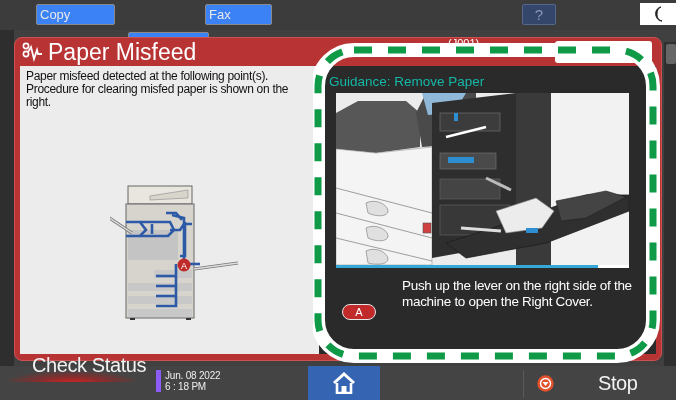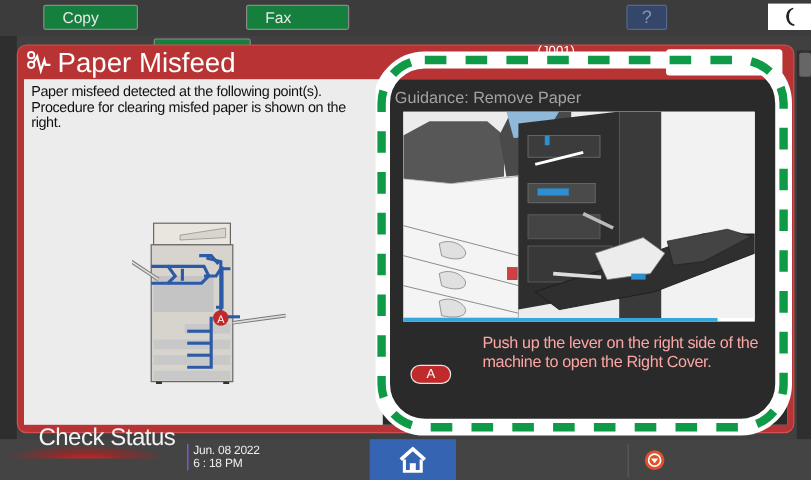--- a/index.html
+++ b/index.html
@@ -1,21 +1,21 @@
 <!DOCTYPE html>
 <html><head>
 <meta charset="utf-8">
 <style>
   * { box-sizing: border-box; margin: 0; padding: 0; }
   html, body { width: 676px; height: 400px; overflow: hidden; background: #3a3a3a; font-family: "Liberation Sans", sans-serif; }
   .screen { position: relative; width: 676px; height: 400px; background: #404040; }
 
   
   .topbar { position: absolute; left: 0; top: 0; width: 676px; height: 30px; background: #3c3c3c; }
-  .app-tab { position: absolute; top: 4px; height: 21px; background: #15803d; border: 1px solid #8a8a8a; border-radius: 2px; color: #e8e8e8; font-size: 13px; line-height: 19px; padding-left: 15px; }
+  .app-tab { position: absolute; top: 4px; height: 21px; background: #3b82f6; border: 1px solid #8a8a8a; border-radius: 2px; color: #e8e8e8; font-size: 13px; line-height: 19px; padding-left: 3px; }
   .help-btn { position: absolute; left: 522px; top: 4px; width: 34px; height: 21px; background: #34466a; border: 1px solid #56678c; border-radius: 2px; color: #8896b8; font-size: 15px; text-align: center; line-height: 19px; }
   .sleep-btn { position: absolute; left: 640px; top: 3px; width: 36px; height: 22px; background: #ffffff; }
   .sleep-btn svg { position: absolute; left: 13px; top: 3px; }
 
   
   .side-left { position: absolute; left: 0; top: 30px; width: 14px; height: 336px; background: #2e2e2e; }
   .side-right { position: absolute; left: 664px; top: 42px; width: 12px; height: 324px; background: #2f2f2f; }
   .side-right-tab { position: absolute; left: 666px; top: 44px; width: 10px; height: 20px; background: #666; border-radius: 2px; }
 
   
@@ -25,50 +25,50 @@
   .error-code { position: absolute; left: 448px; top: 37px; color: #ffffff; font-size: 11px; }
   .exit-btn { position: absolute; left: 555px; top: 41px; width: 97px; height: 22px; background: #ffffff; border-radius: 3px; color: #222; font-size: 13px; text-align: center; line-height: 22px; }
 
   .dialog-body { position: absolute; left: 20px; top: 66px; width: 636px; height: 288px; background: #ececec; }
   .message { position: absolute; left: 26px; top: 70px; width: 290px; color: #111; font-size: 12px; line-height: 13px; letter-spacing: -0.3px; }
 
   .machine { position: absolute; left: 110px; top: 170px; }
 
   
   .guidance { position: absolute; left: 319px; top: 66px; width: 337px; height: 288px; background: #2a2a2a; border-radius: 0; }
-  .guidance-header { position: absolute; left: 319px; top: 71px; width: 337px; height: 22px; background: #2a2a2a; color: #a3a3a3; font-size: 13.5px; line-height: 22px; padding-left: 10px; }
+  .guidance-header { position: absolute; left: 319px; top: 71px; width: 337px; height: 22px; background: #2a2a2a; color: #14b8a6; font-size: 13.5px; line-height: 22px; padding-left: 10px; }
   .guidance-image { position: absolute; left: 336px; top: 93px; width: 293px; height: 172px; background: #e4e4e4; overflow: hidden; }
   .progress-track { position: absolute; left: 336px; top: 265px; width: 293px; height: 3px; background: #ffffff; }
   .progress-fill { position: absolute; left: 336px; top: 265px; width: 262px; height: 3px; background: #36a8d8; }
-  .step-text { position: absolute; left: 402px; top: 278px; width: 230px; color: #fca5a5; font-size: 13.5px; line-height: 16px; letter-spacing: -0.3px; }
+  .step-text { position: absolute; left: 402px; top: 278px; width: 230px; color: #ffffff; font-size: 13.5px; line-height: 16px; letter-spacing: -0.3px; }
   .step-badge { position: absolute; left: 342px; top: 304px; width: 34px; height: 16px; background: #c02a2a; border: 1px solid #e6e6e6; border-radius: 9px; color: #fff; font-size: 11px; text-align: center; line-height: 14px; }
 
   
   .highlight { position: absolute; left: 313px; top: 42px; width: 348px; height: 322px; pointer-events: none; }
 
   
   .bottombar { position: absolute; left: 0; top: 366px; width: 676px; height: 34px; background: #444444; }
   .check-status { position: absolute; left: 0; top: 348px; width: 150px; height: 34px; background: radial-gradient(ellipse 70px 14px at 72px 36px, #d22 0%, rgba(180,30,30,0.6) 50%, rgba(68,68,68,0) 100%); color: #f2f2f2; font-size: 20px; line-height: 34px; padding-left: 32px; letter-spacing: -0.4px; }
-  .datetime { position: absolute; left: 156px; top: 370px; color: #eeeeee; font-size: 10px; line-height: 11px; letter-spacing: -0.2px; border-left: 1px solid #8b5cf6; padding-left: 4px; }
+  .datetime { position: absolute; left: 156px; top: 370px; color: #eeeeee; font-size: 10px; line-height: 11px; letter-spacing: -0.2px; border-left: 5px solid #8b5cf6; padding-left: 4px; }
   .home-btn { position: absolute; left: 308px; top: 366px; width: 72px; height: 34px; background: #3565b2; }
   .home-btn svg { position: absolute; left: 24px; top: 6px; }
   .stop-sep { position: absolute; left: 523px; top: 370px; width: 1px; height: 28px; background: #5a5a5a; }
   .stop-btn { position: absolute; left: 524px; top: 366px; width: 152px; height: 34px; }
   .stop-icon { position: absolute; left: 537px; top: 375px; width: 17px; height: 17px; }
   .stop-label { position: absolute; left: 598px; top: 366px; color: #f2f2f2; font-size: 20px; line-height: 34px; letter-spacing: -0.4px; }
 </style>
 </head>
 <body>
 
 <div class="screen">
 
   <div class="topbar"></div>
   <div class="app-tab" style="left:36px;width:79px;">Copy</div>
   <div class="app-tab" style="left:128px;width:81px;margin-top:28px;">Scanner</div>
-  <div class="app-tab" style="left:205px;width:86px;">Fax</div>
+  <div class="app-tab" style="left:205px;width:67px;">Fax</div>
   <div class="help-btn">?</div>
   <div class="sleep-btn">
     <svg width="10" height="16" viewBox="0 0 10 16">
       <path d="M8 1 C3 2 2 7 3 10 C4 13 6 15 9 15 C5 14 4 11 4 8 C4 5 5 2 8 1 Z" fill="#222" stroke="#222" stroke-width="1"></path>
     </svg>
   </div>
 
   <div class="side-left"></div>
   <div class="side-right"></div>
   <div class="side-right-tab"></div>
@@ -186,14 +186,15 @@
       <rect x="9.5" y="14" width="5" height="7" fill="#fff"></rect>
     </svg>
   </div>
   <div class="stop-sep"></div>
   <div class="stop-btn"></div>
   <svg class="stop-icon" viewBox="0 0 17 17">
     <circle cx="8.5" cy="8.5" r="8.2" fill="#e0502a"></circle>
     <circle cx="8.5" cy="8.5" r="5" fill="none" stroke="#fff" stroke-width="1.4"></circle>
     <path d="M5.5 7 L11.5 7 L8.5 11 Z" fill="#fff"></path>
   </svg>
+  <div class="stop-label">Stop</div>
 
 </div>
 
 </body></html>

